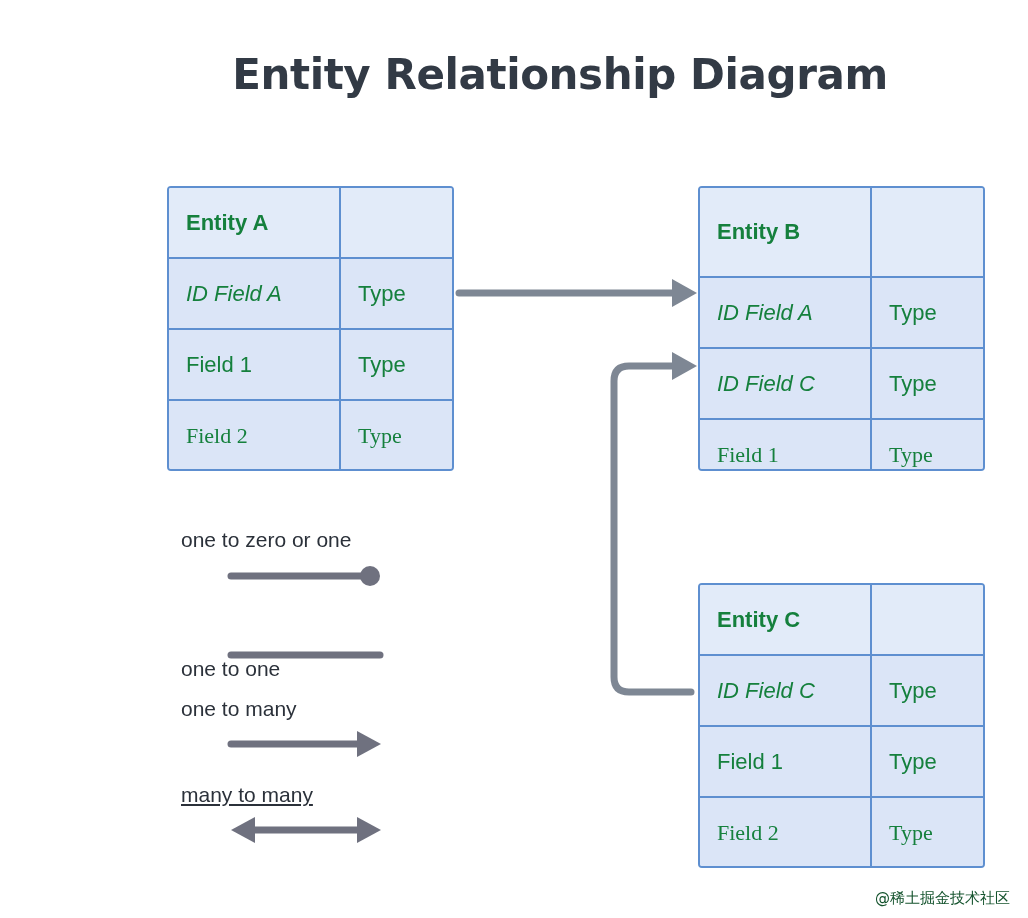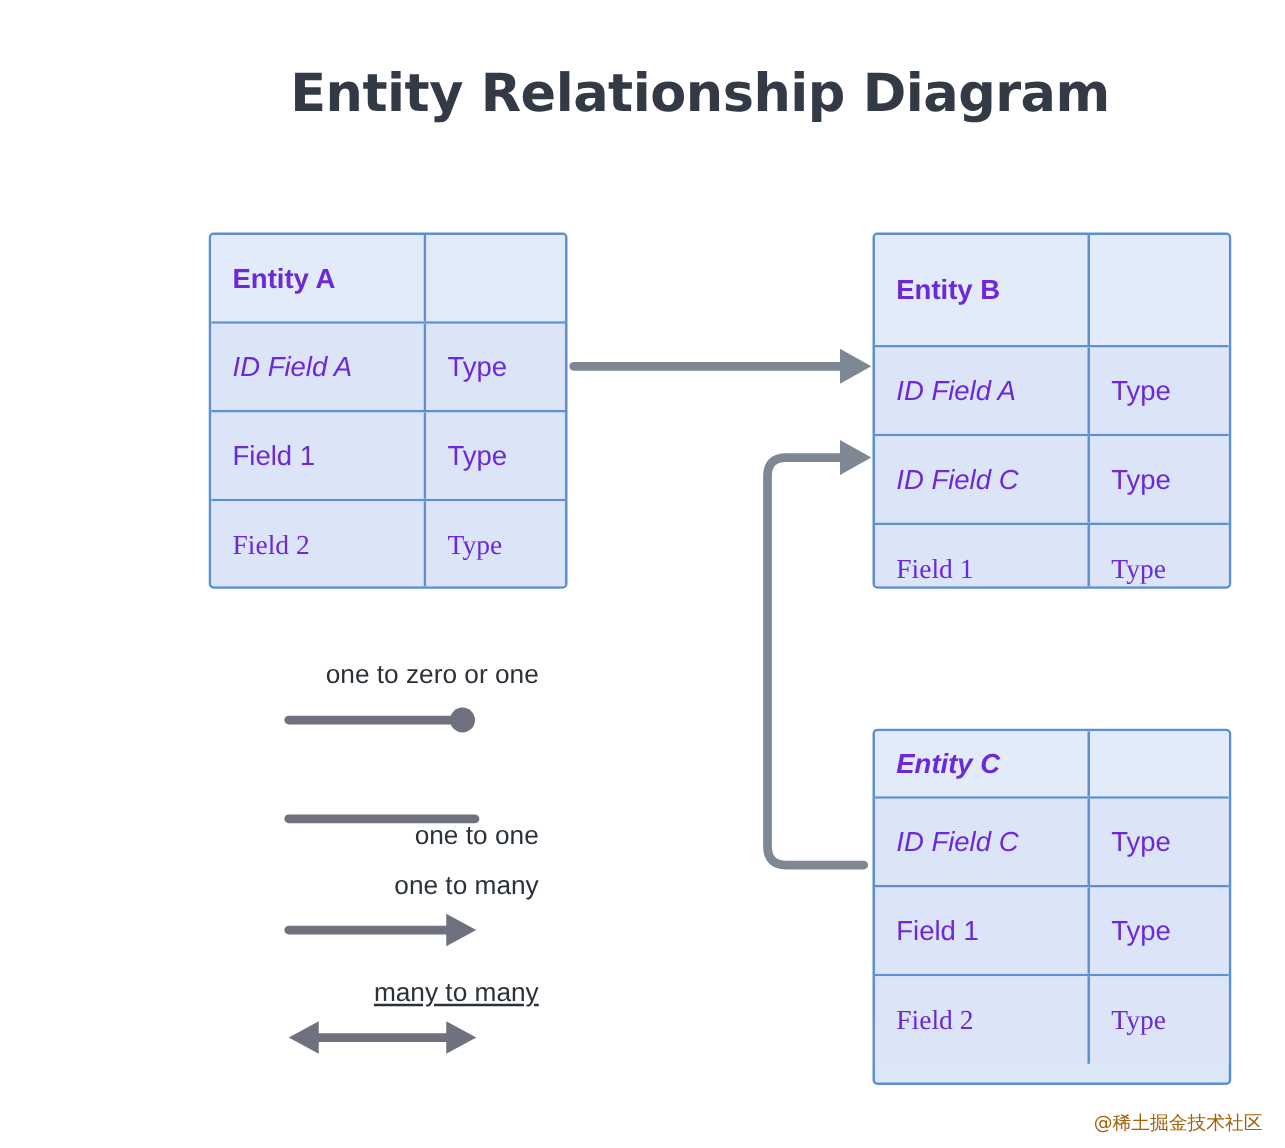--- a/index.html
+++ b/index.html
@@ -56,48 +56,48 @@
   }
   .erow:last-child { border-bottom: none; font-family: Liberation Serif, serif; }
 
   .ecell {
     box-sizing: border-box;
     display: flex;
     align-items: center;
     padding-left: 17px;
     height: 100%;
     font-size: 22px;
-    color: #6d28d9;
+    color: #15803d;
     background: #dbe5f7;
     white-space: nowrap;
     overflow: hidden;
   }
   .ecell.left  { border-right: 2px solid #5e8fd0; }
 
   .erow.head { background: #e2ebf9; }
   .erow.head .ecell { background: #e2ebf9; font-weight: bold; font-size: 22px; }
 
   .ecell.italic { font-style: italic; }
 
   
   .legend-label {
     position: absolute;
-    text-align: right;
+    text-align: left;
     font-size: 21px;
     color: #2b313a;
     white-space: nowrap;
   }
 
   
   .watermark {
     position: absolute;
     right: 18px;
     bottom: 10px;
     font-size: 15px;
-    color: #a16207;
+    color: #14532d;
     font-family: "DejaVu Sans", "Liberation Sans", sans-serif;
     white-space: nowrap;
   }
 
   svg { overflow: visible; }
 </style>
 </head>
 <body>
 
 <div class="title">Entity Relationship Diagram</div>
@@ -167,21 +167,21 @@
     <div class="ecell left italic" style="width:172px;">ID Field C</div>
     <div class="ecell" style="width:111px;">Type</div>
   </div>
   <div class="erow" style="height:70px;">
     <div class="ecell left" style="width:172px;">Field 1</div>
     <div class="ecell" style="width:111px;">Type</div>
   </div>
 </div>
 
 <div class="entity" style="left:698px; top:583px; width:287px; height:285px;">
-  <div class="erow head" style="height:54px;font-style:italic;">
+  <div class="erow head" style="height:71px;">
     <div class="ecell left" style="width:172px;">Entity C</div>
     <div class="ecell" style="width:111px;"></div>
   </div>
   <div class="erow" style="height:71px;">
     <div class="ecell left italic" style="width:172px;">ID Field C</div>
     <div class="ecell" style="width:111px;">Type</div>
   </div>
   <div class="erow" style="height:71px;">
     <div class="ecell left" style="width:172px;">Field 1</div>
     <div class="ecell" style="width:111px;">Type</div>

